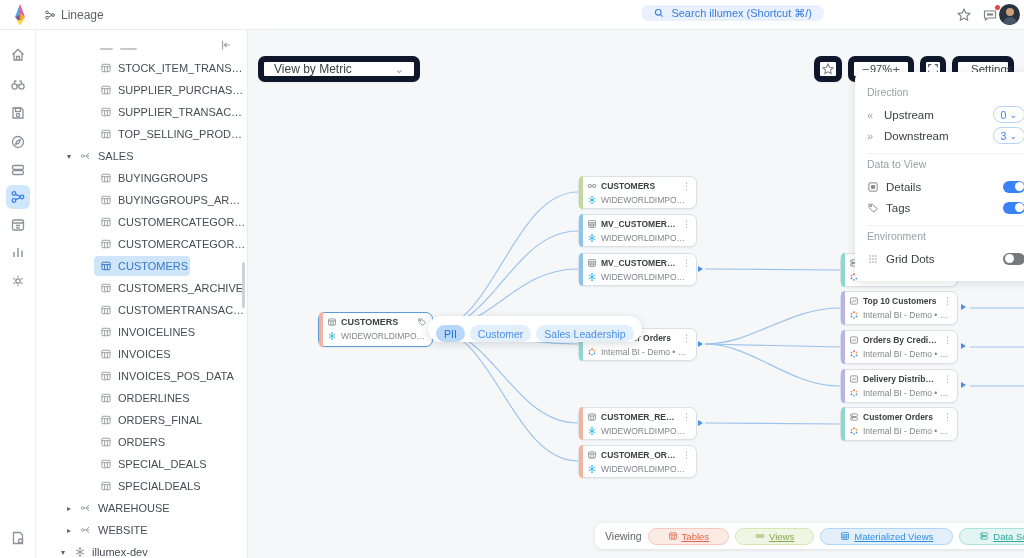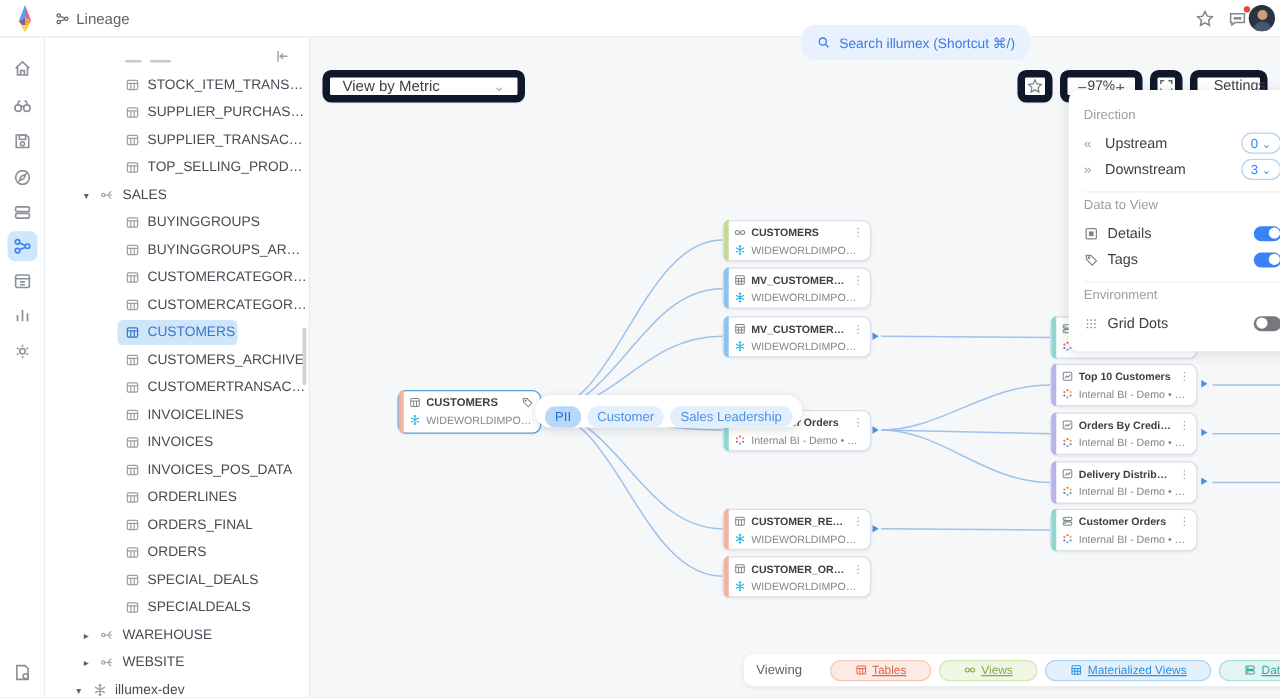--- a/index.html
+++ b/index.html
@@ -3,21 +3,21 @@
 <meta charset="utf-8">
 <style>
   * { margin:0; padding:0; box-sizing:border-box; }
   body { font-family:"Liberation Sans", sans-serif; background:#dfe2e6; }
   .app { position:relative; width:1024px; height:558px; background:#f6f7f9; overflow:hidden; }
 
   
   .topbar { position:absolute; left:0; top:0; width:1024px; height:30px; background:#fff; border-bottom:1px solid #e9ebee; z-index:30; }
   .logo { position:absolute; left:10px; top:3px; width:20px; height:24px; }
   .apptitle { position:absolute; left:44px; top:8px; display:flex; align-items:center; gap:5px; color:#5f6368; font-size:12px; }
-  .searchpill { position:absolute; right:200px; top:20px; height:28px; padding:0 12px; background:#e8f1fd; border-radius:11px; display:flex; align-items:center; gap:6px; color:#3b7ce0; font-size:11px; }
+  .searchpill { position:absolute; right:200px; top:5px; height:16px; padding:0 12px; background:#e8f1fd; border-radius:11px; display:flex; align-items:center; gap:6px; color:#3b7ce0; font-size:11px; }
   .tb-ic { position:absolute; top:7px; color:#80868b; }
   .chatwrap { position:absolute; right:26px; top:7px; }
   .reddot { position:absolute; right:-2px; top:-2px; width:5px; height:5px; border-radius:50%; background:#e8453c; }
   .avatar { position:absolute; right:4px; top:4px; width:21px; height:21px; border-radius:50%; background:#2a3440; overflow:hidden; }
   .avatar::before { content:""; position:absolute; left:6.5px; top:4px; width:8px; height:8px; border-radius:50%; background:#c9a07a; }
   .avatar::after { content:""; position:absolute; left:3.5px; top:12.5px; width:14px; height:10px; border-radius:7px 7px 0 0; background:#46576b; }
 
   
   .rail { position:absolute; left:0; top:30px; width:36px; height:528px; background:#fff; border-right:1px solid #eceef1; z-index:25; }
   .rail .ric { position:absolute; left:10px; color:#8b9198; }
@@ -88,21 +88,21 @@
   .node.main .ntitle { font-size:9px; }
 
   
   .tagpop { position:absolute; left:180px; top:286px; height:26px; background:#fff; border-radius:13px; box-shadow:0 2px 8px rgba(60,64,67,.18); display:flex; align-items:flex-end; gap:5px; padding:0 8px; z-index:10; }
   .tagpill { height:17px; border-radius:9px; padding:0 8px; font-size:10.5px; display:flex; align-items:center; white-space:nowrap; cursor:pointer; }
   .tagpill.strong { background:#b9d7fb; color:#1f6fd6; }
   .tagpill.lite { background:#e4effc; color:#4a90e8; }
 
   
   .legend { position:absolute; left:347px; top:493px; height:26px; background:#fff; border-radius:8px; box-shadow:0 1px 4px rgba(60,64,67,.12); display:flex; align-items:center; gap:6px; padding:0 10px; z-index:12; }
-  .legend .vlabel { font-size:10.5px; color:#5f6368; margin-right:16px; }
+  .legend .vlabel { font-size:10.5px; color:#5f6368; margin-right:0; }
   .chip { height:17px; border-radius:9px; border:1px solid; display:flex; align-items:center; gap:4px; padding:0 19px; font-size:9.5px; white-space:nowrap; cursor:pointer;text-decoration:underline; }
   .c-table { background:#fceae4; border-color:#f6c9ba; color:#e0664a; }
   .c-view { background:#f0f6e4; border-color:#d7e6b4; color:#86a84e; }
   .c-mv { background:#e3f0fc; border-color:#aed5f4; color:#2f8fe0; }
   .c-ds { background:#e2f5f3; border-color:#abe2dc; color:#33a89f; }
   .c-dash { background:#f0e7fc; border-color:#d3bcf2; color:#8e55dd; }
 
   .ic { width:12px; height:12px; display:block; }
   .ic14 { width:14px; height:14px; }
   .ic16 { width:16px; height:16px; }

